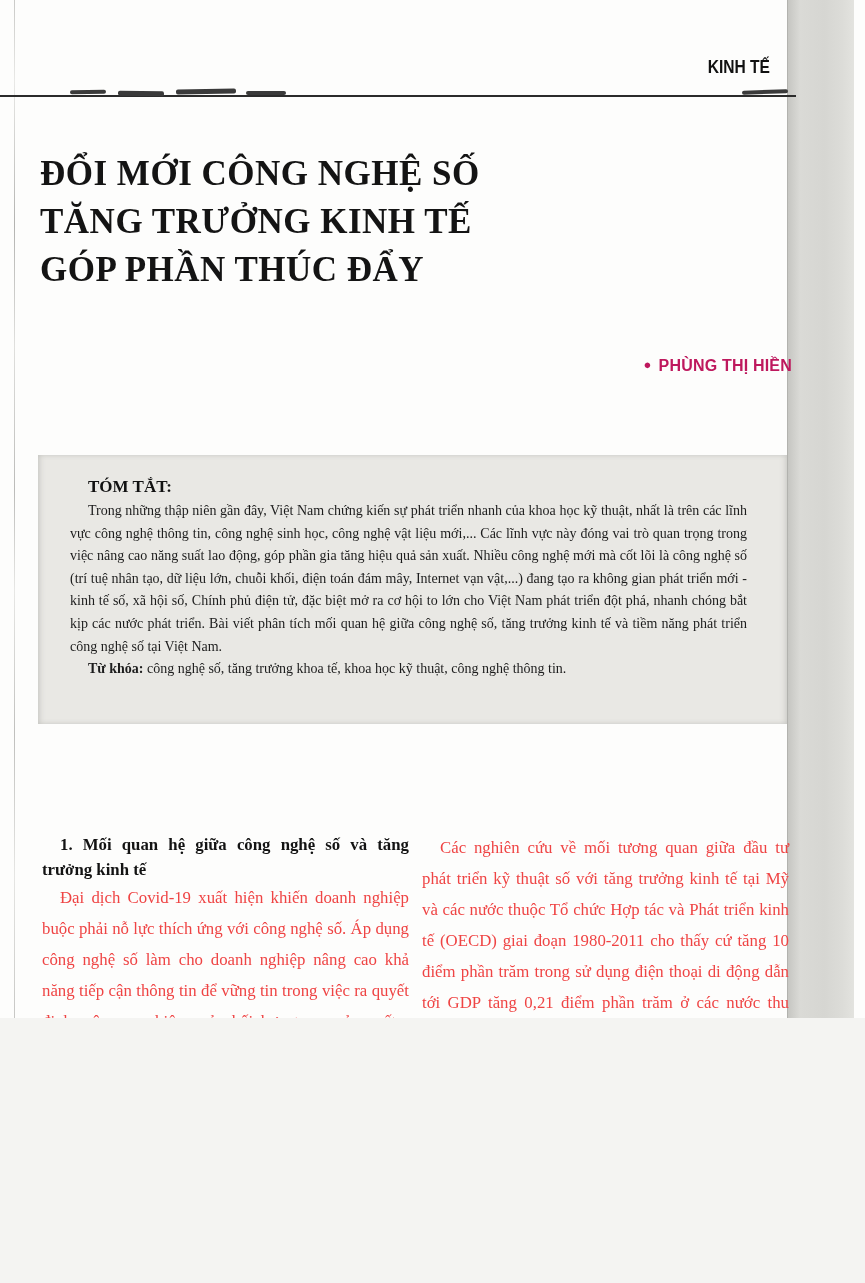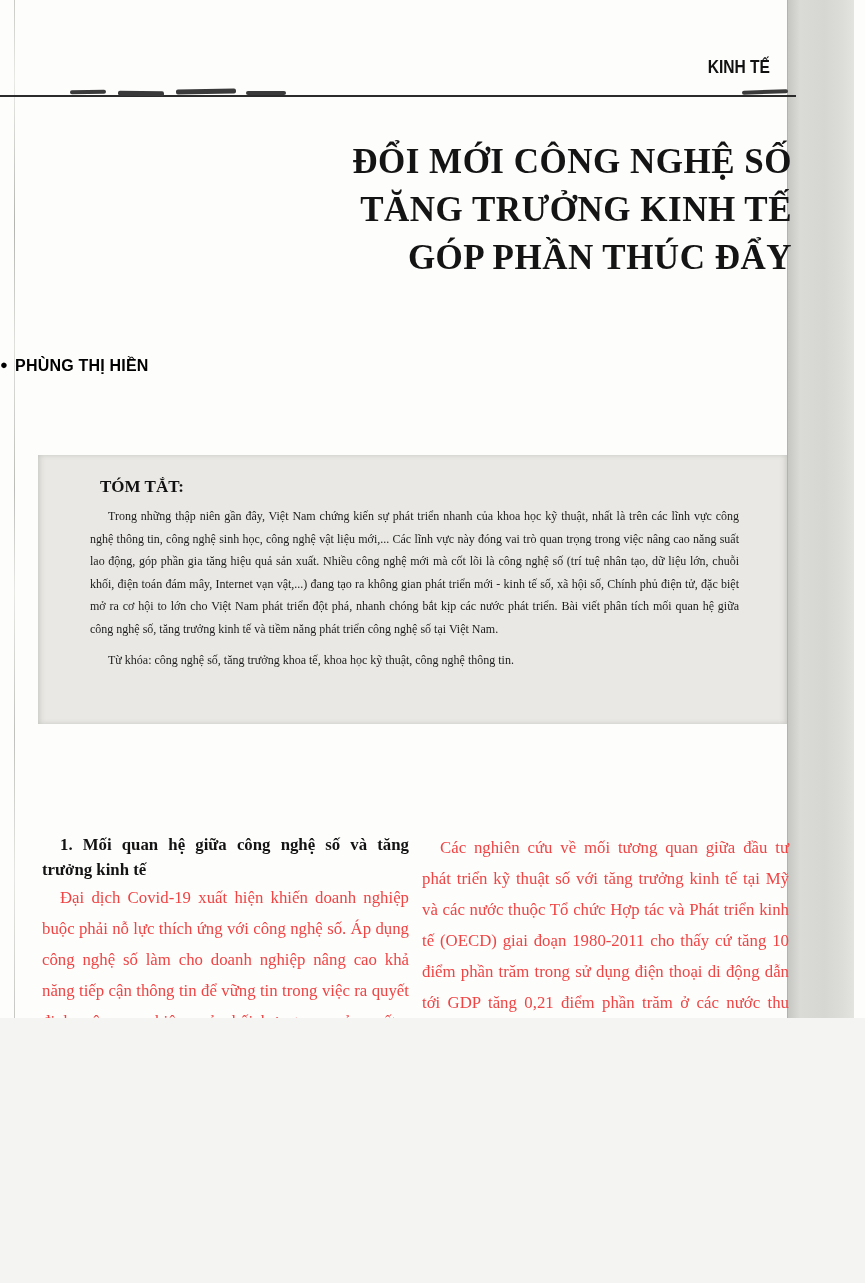--- a/index.html
+++ b/index.html
@@ -36,46 +36,46 @@
   .sm4{left:246px;top:91px;width:40px;height:4px;}
   .sm5{left:742px;top:90px;width:46px;height:4px;transform:rotate(-2deg);}
 
   .section-label{
     position:absolute;top:56px;left:0;width:770px;text-align:right;
     font-family:"Liberation Sans", sans-serif;font-weight:800;font-size:19px;
     letter-spacing:0px;color:#111;
     transform:scaleX(.82);transform-origin:right center;
   }
   .article-title{
-    position:absolute;left:0;top:138px;width:792px;text-align:right;
-    font-weight:bold;font-size:35px;line-height:48px;letter-spacing:.5px;color:#141414;
+    position:absolute;left:0;top:150px;width:792px;text-align:left;
+    font-weight:bold;font-size:35px;line-height:48px;letter-spacing:.5px;color:#141414;padding-left:40px;
   }
   .author-line{
-    position:absolute;left:0;top:357px;width:792px;text-align:left;
+    position:absolute;left:0;top:357px;width:792px;text-align:right;
     font-family:"Liberation Sans", sans-serif;font-weight:700;font-size:16px;
-    color:#000000;letter-spacing:.2px;
+    color:#be185d;letter-spacing:.2px;
   }
   .author-line .bullet{font-size:13px;vertical-align:2px;margin-right:7px;}
 
   .abstract-box{
     position:absolute;left:38px;top:455px;width:749px;height:269px;
-    box-sizing:border-box;padding:22px 40px 0 44px;
+    box-sizing:border-box;padding:22px 40px 0 32px;
     background:linear-gradient(180deg,#d2d2ce 0%,#e7e6e2 6%,#edecе8 30%,#ecebe7 70%,#e4e3df 92%,#d5d5d1 100%);
     background-color:#e9e8e4;
     box-shadow:inset 3px 0 6px -2px #c2c2be, inset -3px 0 6px -2px #c6c6c2;
     overflow:hidden;
   }
   .abstract-heading{
     font-weight:bold;font-size:17px;margin:0 0 3px 18px;color:#111;
   }
   .abstract-text,.abstract-keywords{
-    margin:8px;font-size:12px;line-height:22.6px;text-align:justify;
+    margin:0;font-size:14px;line-height:22.6px;text-align:justify;
     text-indent:18px;color:#1c1c1c;
   }
-  .bold{font-weight:normal;}
+  .bold{font-weight:bold;}
 
   .body-columns{
     position:absolute;left:42px;top:832px;width:748px;
     display:flex;gap:13px;
   }
   .col{width:367px;}
   .body-heading{
     margin:0;font-weight:bold;font-size:16.8px;line-height:25px;
     text-indent:18px;text-align:justify;color:#131313;
   }

